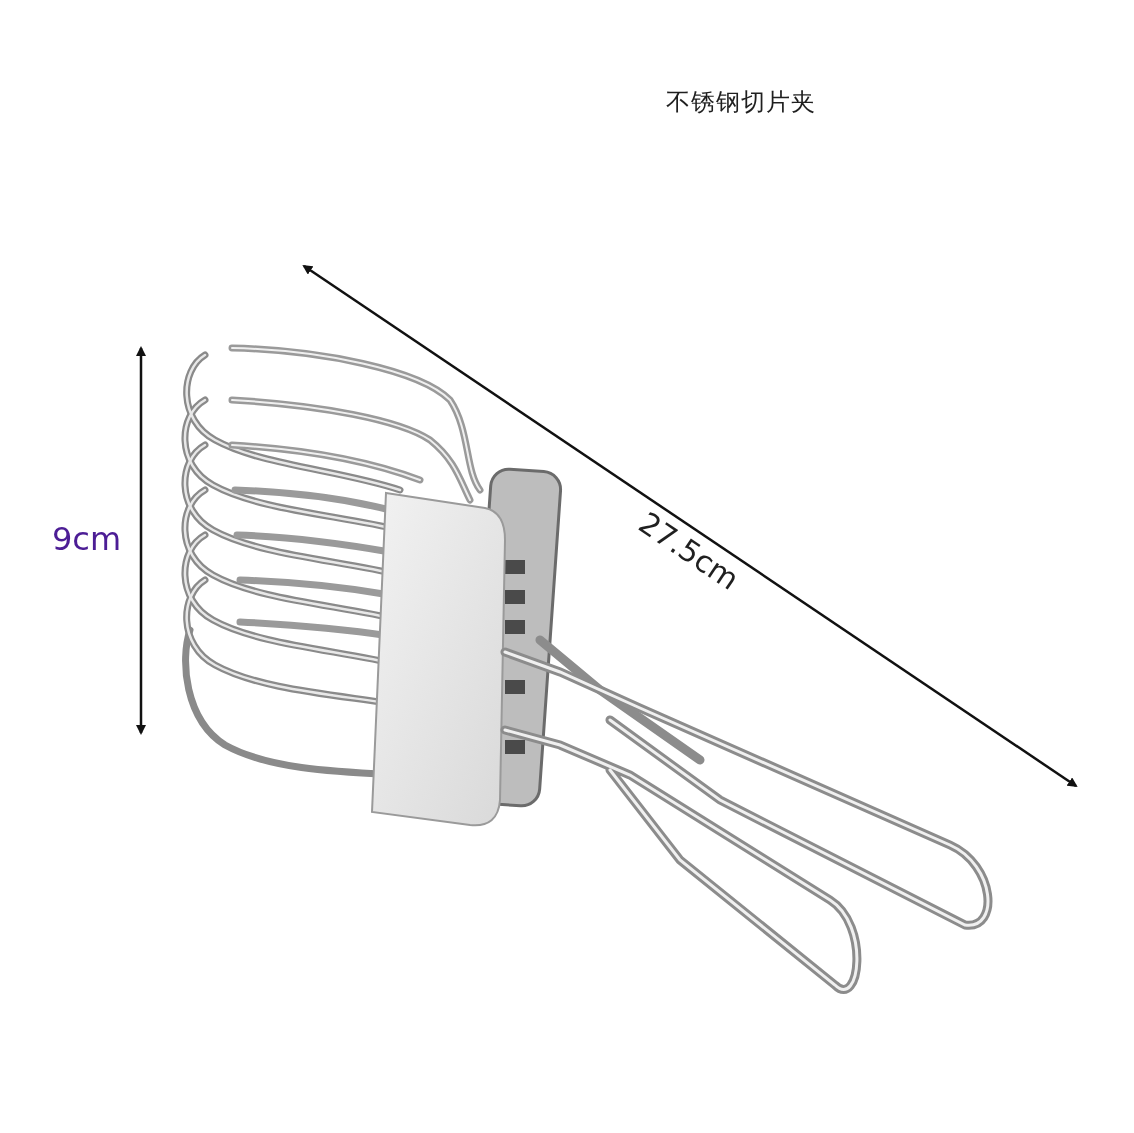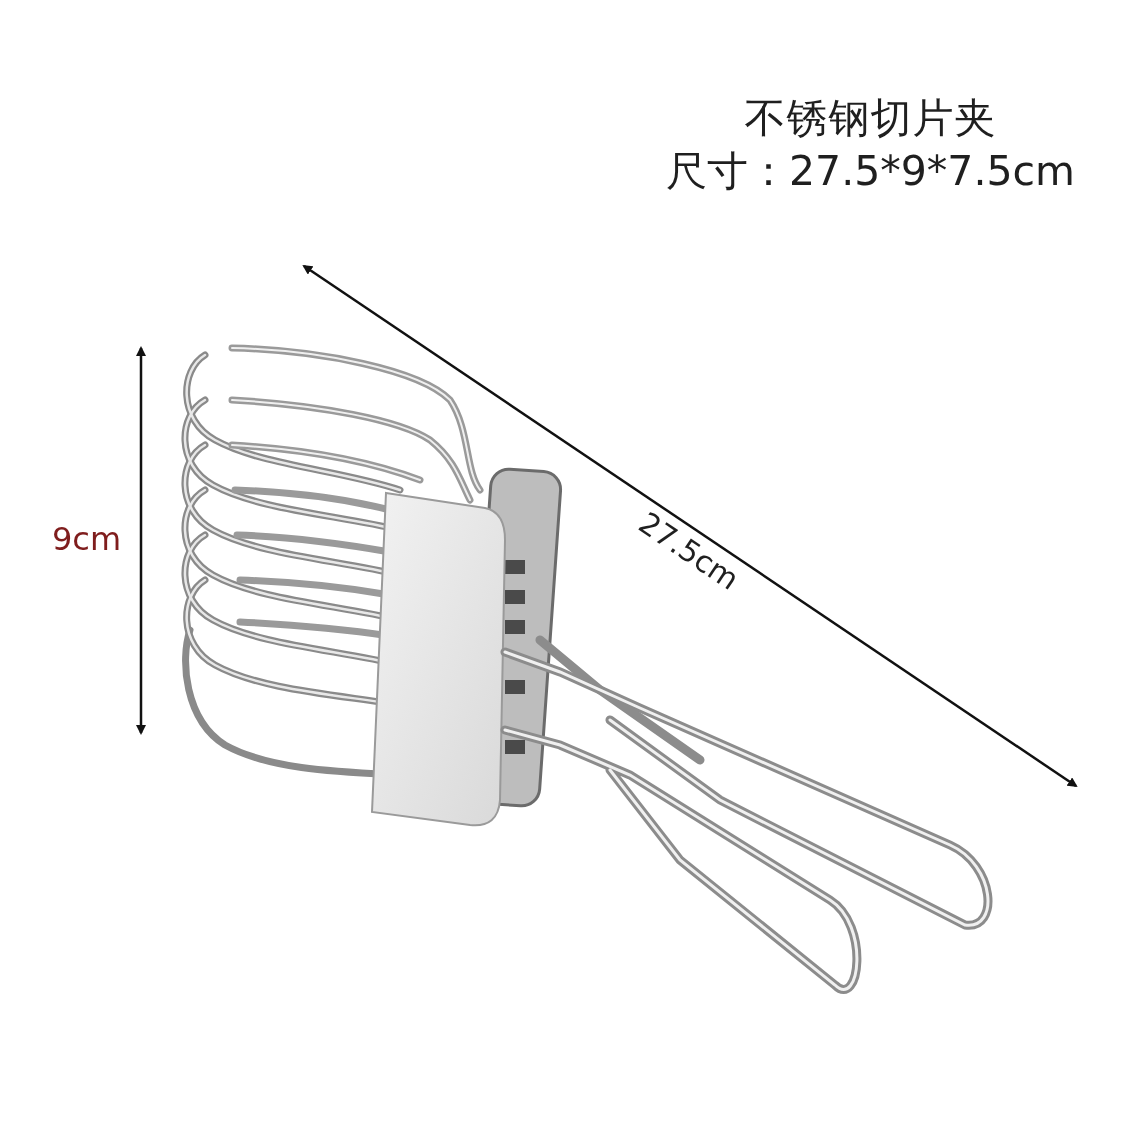--- a/index.html
+++ b/index.html
@@ -1,31 +1,30 @@
 <!DOCTYPE html>
 <html><head>
 <meta charset="utf-8">
 <style>
   html, body { margin: 0; padding: 0; background: #ffffff; }
   body { width: 1134px; height: 1133px; position: relative; overflow: hidden;
          font-family: "DejaVu Sans", "Liberation Sans", sans-serif; color: #222; }
-  .info { position: absolute; left: 666px; top: 92px; font-size: 41px; line-height: 53px; color: #1f1f1f; text-align: center; }
+  .info { position: absolute; left: 666px; top: 76px; font-size: 24px; line-height: 53px; color: #1f1f1f; }
   .info div { white-space: nowrap; }
   .info .title { letter-spacing: 1px; }
-  .dim-v-label { position: absolute; left: 52px; top: 520px; font-size: 32px; color: #7f1d1d; }
+  .dim-v-label { position: absolute; left: 52px; top: 520px; font-size: 32px; color: #4c1d95; }
   .dim-d-label { position: absolute; left: 652px; top: 505px; font-size: 30px; color: #1f1f1f;
                  transform: rotate(33.9deg); transform-origin: left top; white-space: nowrap; }
   svg.art { position: absolute; left: 0; top: 0; }
 </style>
 </head>
 <body>
 
 <div class="info">
   <div class="title">不锈钢切片夹</div>
-  <div>尺寸：27.5*9*7.5cm</div>
 </div>
 
 <svg class="art" width="1134" height="1133" viewBox="0 0 1134 1133">
   <defs>
     <marker id="ah" markerWidth="10" markerHeight="10" refX="8" refY="5" orient="auto-start-reverse" markerUnits="userSpaceOnUse">
       <path d="M0,0 L10,5 L0,10 z" fill="#111"></path>
     </marker>
     <linearGradient id="plate" x1="0" y1="0" x2="1" y2="1">
       <stop offset="0" stop-color="#f2f2f2"></stop>
       <stop offset="1" stop-color="#d9d9d9"></stop>

